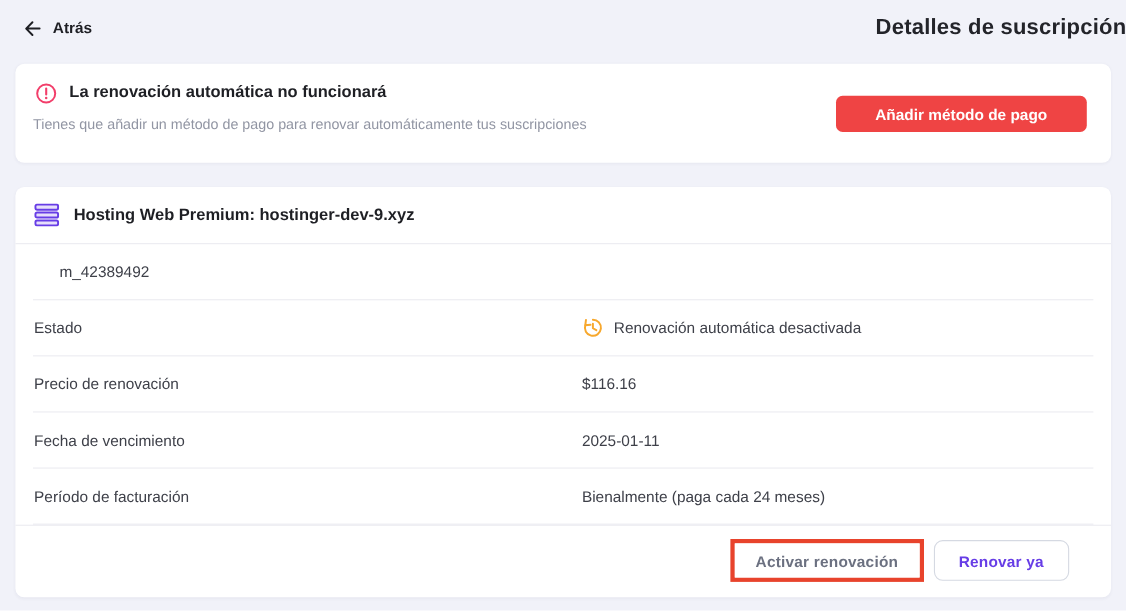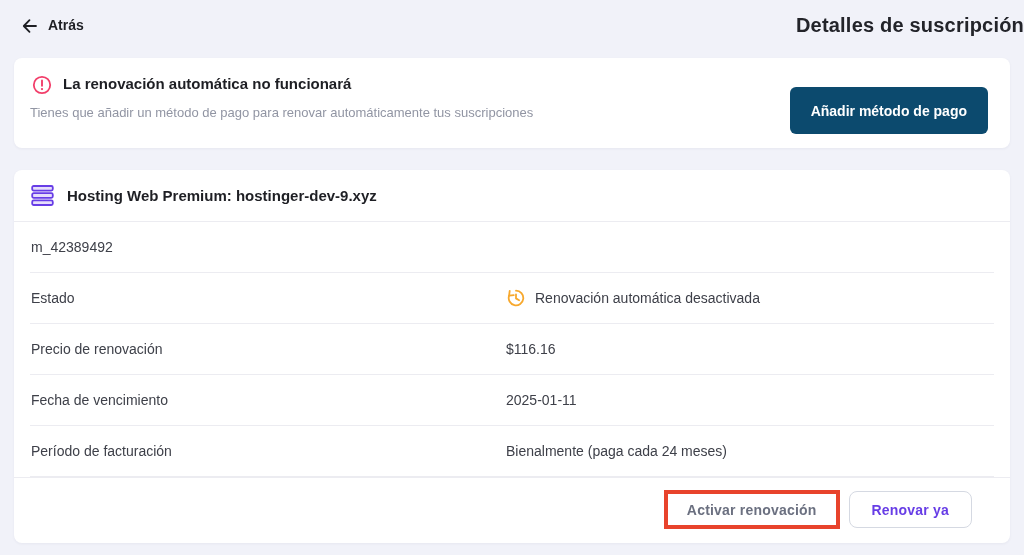--- a/index.html
+++ b/index.html
@@ -39,22 +39,22 @@
     margin-top: 2px;
     height: 90px;
     padding: 17px 22px 0 16px;
     position: relative;
   }
   .warn-title-row { display: flex; align-items: flex-start; gap: 11px; padding-left: 2px; }
   .warn-title { font-size: 15px; font-weight: bold; color: #1e1f24; }
   .warn-subtitle { margin-top: 10px; font-size: 13px; color: #9195a3; }
   .warn-btn {
     position: absolute; right: 22px; top: 29px;
-    height: 47px; padding: 0 21px;
-    background: #0c4a6e; color: #ffffff;
+    height: 33px; padding: 0 36px;
+    background: #ef4444; color: #ffffff;
     border: none; border-radius: 6px;
     font-family: "Liberation Sans", sans-serif;
     font-size: 14px; font-weight: bold;
     cursor: pointer;
   }
 
   
   .main-card { margin-top: 22px; height: 373px; }
   .card-head {
     height: 52px; display: flex; align-items: center; gap: 13px;
@@ -63,21 +63,21 @@
   .card-title { font-size: 15px; font-weight: bold; color: #1e1f24; }
 
   .detail-row {
     height: 51px; margin: 0 16px; padding: 0 1px;
     display: flex; align-items: center;
     border-bottom: 1px solid #ececf1;
     font-size: 14px; color: #3e4049;
   }
   .detail-row:last-of-type { border-bottom: none; }
   .row-label { width: 475px; flex: none; }
-  .row-value { display: flex; align-items: center; gap: 9px; }
+  .row-value { display: flex; align-items: center; gap: 9px; margin-left: 23px; }
 
   .card-foot {
     height: 64px; border-top: 1px solid #ececf1;
     display: flex; align-items: center; justify-content: flex-end;
     gap: 9px; padding: 0 38px;
   }
   .annotation-box { border: 4px solid #e8432c; background: #ffffff; }
   .activate-btn {
     background: #ffffff; border: none;
     height: 31px; padding: 0 19px;

